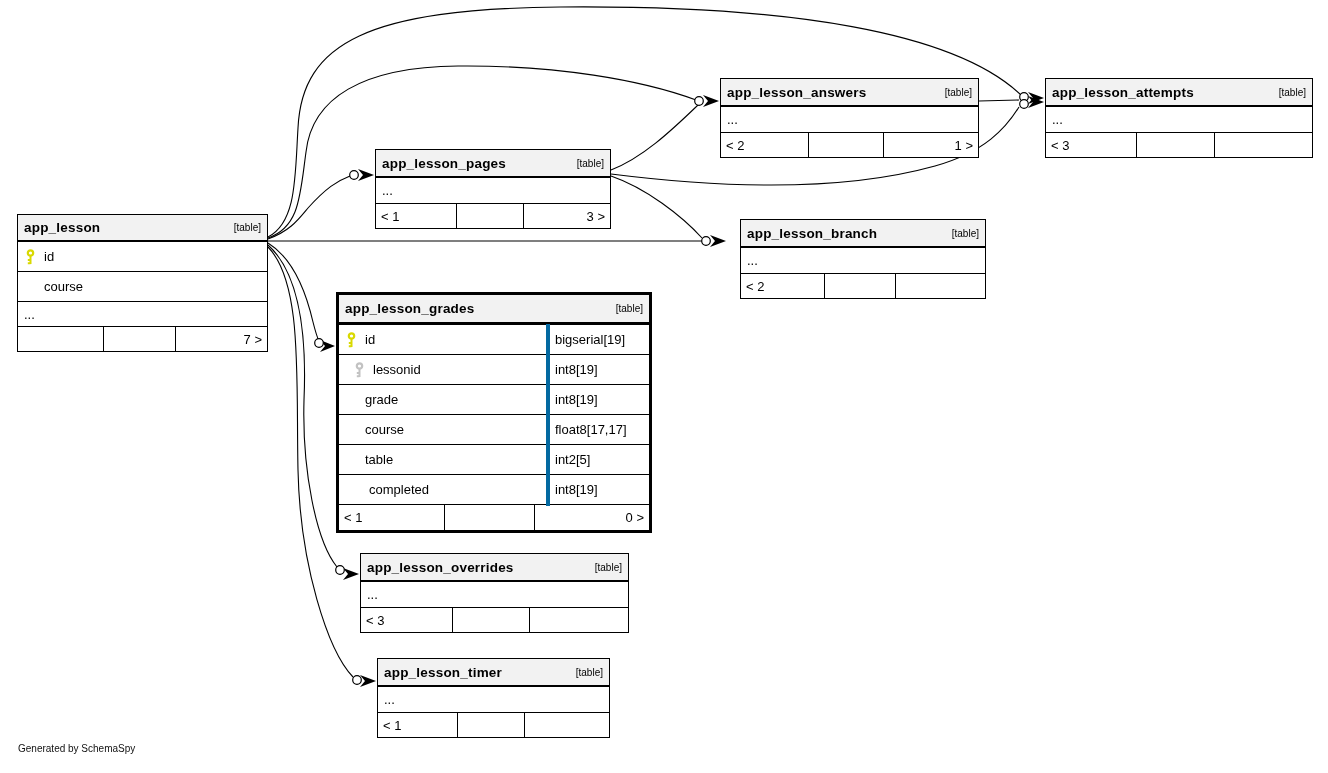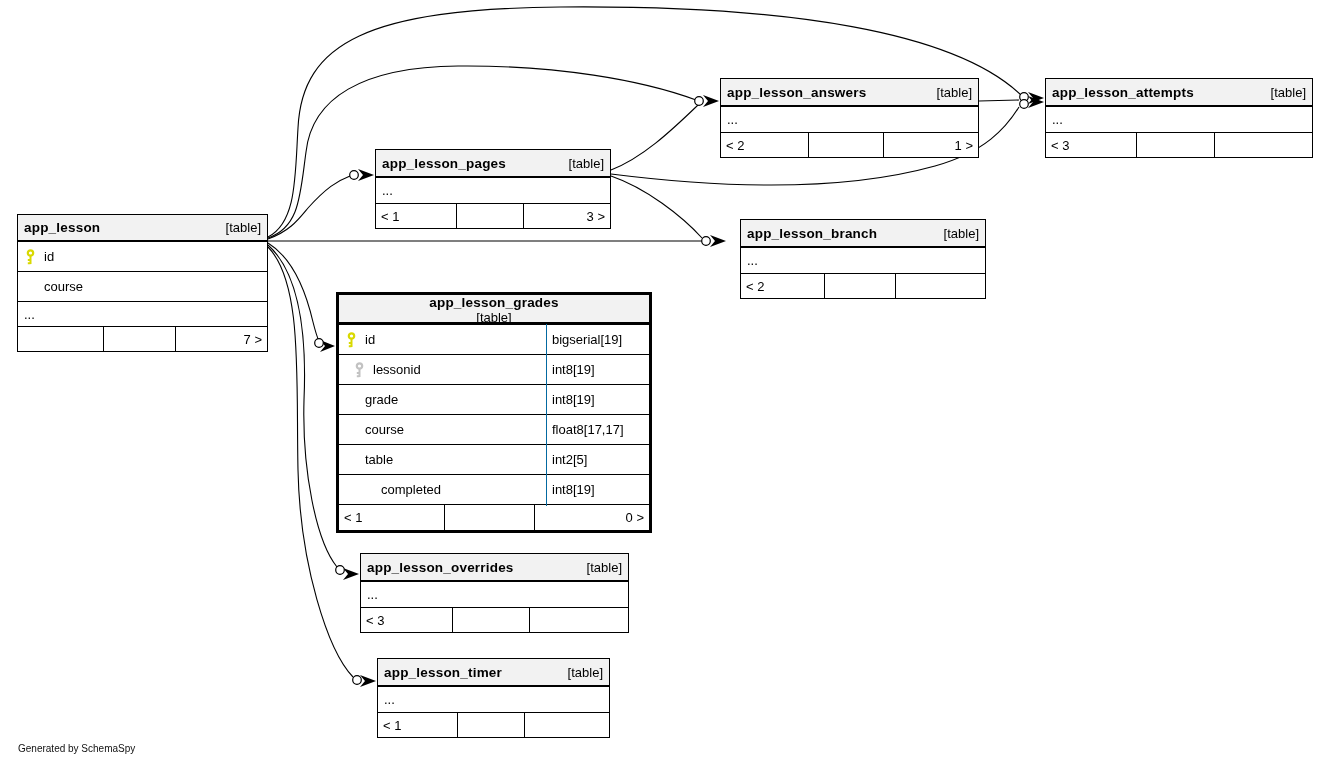--- a/index.html
+++ b/index.html
@@ -4,32 +4,32 @@
 <style>
   html,body{margin:0;padding:0;background:#ffffff;}
   .canvas{position:relative;width:1328px;height:773px;background:#fff;overflow:hidden;
           font-family:"Liberation Sans","DejaVu Sans",sans-serif;}
   svg.edges{position:absolute;left:0;top:0;z-index:1;}
   .tbl{position:absolute;z-index:2;background:#fff;border:1px solid #000;box-sizing:border-box;
        font-size:13px;color:#000;margin-top:18px;}
   .tbl.em{border-width:3px;}
   .hdr{display:flex;justify-content:space-between;align-items:center;background:#f2f2f2;
        border-bottom:2px solid #000;padding:0 6px;height:26px;}
-  .tbl.em .hdr{border-bottom-width:3px;height:27px;flex-direction:column;}
+  .tbl.em .hdr{border-bottom-width:3px;height:27px;}
   .tname{font-weight:bold;font-size:13.5px;letter-spacing:0.2px;}
-  .ttag{font-size:13px;}
+  .ttag{font-size:10px;}
   .row{display:flex;align-items:center;border-bottom:1px solid #000;padding:0 4px;height:29px;}
   .row.h25{height:24px;}
   .row.more{padding-left:6px;}
   .keyic{width:12px;display:inline-flex;margin:0 7px 0 3px;flex:0 0 auto;}
   .keyic.pk svg *{stroke:#d9d900;}
   .keyic.fk svg *{stroke:#c2c2c2;}
   .sp{display:inline-block;width:22px;flex:0 0 auto;}
   .ncell{display:flex;align-items:center;flex:1 1 auto;height:100%;}
-  .tcell{flex:0 0 103px;border-left:1px solid #0369a1;height:100%;display:flex;
+  .tcell{flex:0 0 103px;border-left:4px solid #0369a1;height:100%;display:flex;
          align-items:center;padding:16px 5px;box-sizing:border-box;}
   .ftr{display:flex;height:24px;}
   .tbl.em .ftr{height:25px;}
   .fc{box-sizing:border-box;display:flex;align-items:center;padding:0 5px;}
   .fc.a{flex:0 0 34%;}
   .fc.b{flex:0 0 29%;border-left:1px solid #000;}
   .fc.c{flex:1 1 auto;border-left:1px solid #000;justify-content:flex-end;}
   .note{position:absolute;left:18px;top:743px;font-size:10px;color:#111;z-index:2;}
 </style>
 </head>
@@ -216,21 +216,21 @@
       <span class="tcell">float8[17,17]</span>
     </div>
     <div class="row" style="padding:0">
       <span class="ncell" style="padding:0 4px">
         <span class="sp"></span>
         <span>table</span>
       </span>
       <span class="tcell">int2[5]</span>
     </div>
     <div class="row" style="padding:0">
-      <span class="ncell" style="padding:0 20px">
+      <span class="ncell" style="padding:0 8px">
         <span class="sp"></span>
         <span>completed</span>
       </span>
       <span class="tcell">int8[19]</span>
     </div>
     <div class="ftr">
       <span class="fc a">&lt; 1</span>
       <span class="fc b"></span>
       <span class="fc c">0 &gt;</span>
     </div>

